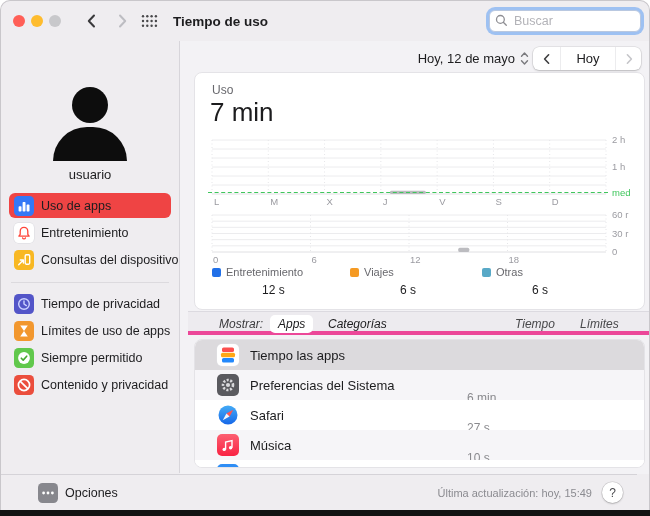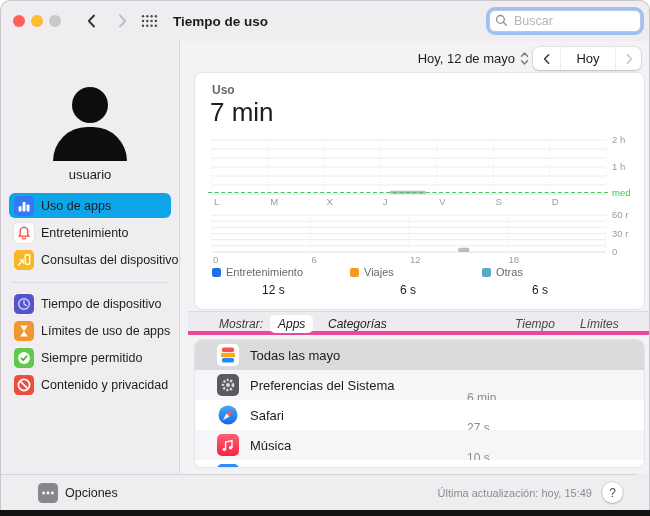--- a/index.html
+++ b/index.html
@@ -21,40 +21,40 @@
   .search-glass { position:absolute; left:494px; top:13px; pointer-events:none; }
 
   
   .sidebar { position:absolute; left:0; top:40px; width:178px; height:433px; background:#efedf0; }
   .main-divider { position:absolute; left:178px; top:40px; width:1px; height:432px; background:#d7d5da; }
   .avatar { position:absolute; left:0; top:20px; width:178px; }
   .avatar-head { position:absolute; left:71px; top:26px; width:36px; height:36px; border-radius:50%; background:#0d0d0d; }
   .avatar-body { position:absolute; left:52px; top:66px; width:74px; height:34px; border-radius:37px 37px 0 0; background:#0d0d0d; }
   .avatar-name { position:absolute; left:0; top:106px; width:178px; text-align:center; font-size:13px; color:#1d1d1f; }
   .side-item { position:absolute; left:8px; width:162px; height:25px; border-radius:6px; display:flex; align-items:center; }
-  .side-item.selected { background:#0ea5e9; }
+  .side-item.selected { background:#ef4444; }
   .side-icon { width:20px; height:20px; border-radius:4.5px; margin-left:5px; display:flex; align-items:center; justify-content:center; flex:none; }
   .side-label { font-size:12.5px; color:#1d1d1f; margin-left:7px; white-space:nowrap; }
   .side-divider { position:absolute; left:10px; top:241px; width:158px; height:1px; background:#dcdade; }
 
   
   .main { position:absolute; left:179px; top:40px; width:471px; height:433px; background:#f3f2f5; }
   .date-label { position:absolute; right:136px; top:10px; font-size:13px; color:#1d1d1f; }
   .date-stepper { position:absolute; right:122px; top:10px; }
   .seg { position:absolute; right:10px; top:6px; height:23px; display:flex; background:#fff; border-radius:6px;
          box-shadow:0 0 0 0.5px rgba(0,0,0,.12), 0 1px 2px rgba(0,0,0,.18); overflow:hidden; }
   .seg > div { display:flex; align-items:center; justify-content:center; }
   .seg-prev { width:28px; border-right:1px solid #ececee; }
   .seg-today { width:55px; font-size:13px; color:#1c1c1e; border-right:1px solid #ececee; }
   .seg-next { width:25px; }
 
   
   .card { position:absolute; left:14px; top:31px; width:451px; height:238px; background:#fff;
           border:1px solid #e4e3e7; border-radius:8px; }
-  .uso-label { position:absolute; left:17px; top:10px; font-size:12px; color:#68686d;font-weight:bold; }
+  .uso-label { position:absolute; left:17px; top:10px; font-size:12px; color:#68686d; }
   .uso-value { position:absolute; left:15px; top:24px; font-size:26px; font-weight:500; color:#1c1c1e; }
   .charts-svg { position:absolute; left:0; top:0; width:451px; height:238px; }
   .legend-item { position:absolute; top:193px; }
   .legend-swatch { position:absolute; left:0; top:2px; width:9px; height:9px; border-radius:2px; }
   .legend-label { position:absolute; left:14px; top:0; font-size:11px; color:#68686d; white-space:nowrap; }
   .legend-value { position:absolute; left:14px; top:17px; font-size:12px; color:#1c1c1e; white-space:nowrap;margin-left:36px; }
 
   
   .filterbar { position:absolute; left:8px; top:270px; width:471px; height:24px; background:#edebef;
                border-top:1px solid #dcdae0; border-bottom:4px solid #ec4899;font-style:italic; }
@@ -157,21 +157,21 @@
           </div>
           <span class="side-label">Consultas del dispositivo</span>
         </div>
         <div class="side-item" style="top: 250px;">
           <div class="side-icon" style="background: rgb(83, 85, 200);">
             <svg width="20" height="20" viewBox="0 0 20 20">
               <circle cx="10" cy="10" r="5.3" fill="none" stroke="#ccd2ff" stroke-width="1.4"></circle>
               <path d="M10 6.9V10l2.3 1.6" fill="none" stroke="#ccd2ff" stroke-width="1.4" stroke-linecap="round"></path>
             </svg>
           </div>
-          <span class="side-label">Tiempo de dispositivo</span>
+          <span class="side-label">Tiempo de privacidad</span>
         </div>
         <div class="side-item" style="top: 277px;">
           <div class="side-icon" style="background: rgb(242, 151, 46);">
             <svg width="20" height="20" viewBox="0 0 20 20">
               <path d="M6.2 4.6h7.6L10 10.1z" fill="#fff"></path>
               <path d="M6.2 15.4h7.6L10 9.9z" fill="#fff"></path>
             </svg>
           </div>
           <span class="side-label">Límites de uso de apps</span>
         </div>
@@ -302,21 +302,21 @@
 
     <div class="listcard" id="app-list">
         <div class="app-row" style="background: rgb(220, 218, 221);">
           <div class="app-icon" style="background: rgb(255, 255, 255); box-shadow: rgb(224, 224, 228) 0px 0px 0px 0.5px;">
             <svg width="22" height="22" viewBox="0 0 22 22">
               <rect x="5" y="3.4" width="12" height="4.6" rx="1.6" fill="#fc4f4f"></rect>
               <rect x="4" y="8.7" width="14" height="4.6" rx="1.6" fill="#ffa715"></rect>
               <rect x="5" y="14" width="12" height="4.6" rx="1.6" fill="#2288fc"></rect>
             </svg>
           </div>
-          <div class="app-name">Todas las mayo</div>
+          <div class="app-name">Tiempo las apps</div>
         </div>
         <div class="app-row" style="background: rgb(246, 245, 248);">
           <div class="app-icon" style="background: rgb(90, 90, 95);">
             <svg width="22" height="22" viewBox="0 0 22 22">
               <circle cx="11" cy="11" r="5" fill="none" stroke="#d9d9dc" stroke-width="2.6" stroke-dasharray="2.1 1.5"></circle>
               <circle cx="11" cy="11" r="2.1" fill="#d9d9dc"></circle>
             </svg>
           </div>
           <div class="app-name">Preferencias del Sistema</div>
           <div class="app-time">6 min</div>

